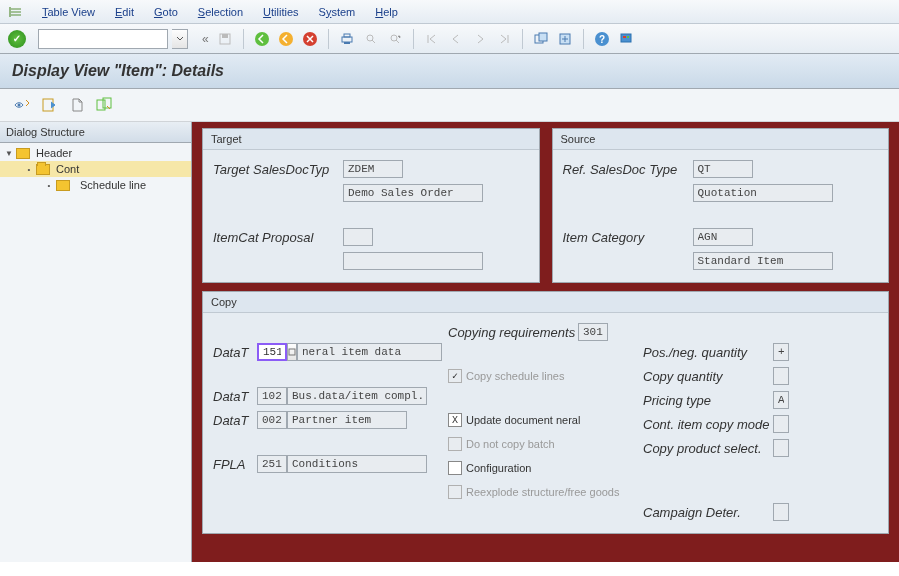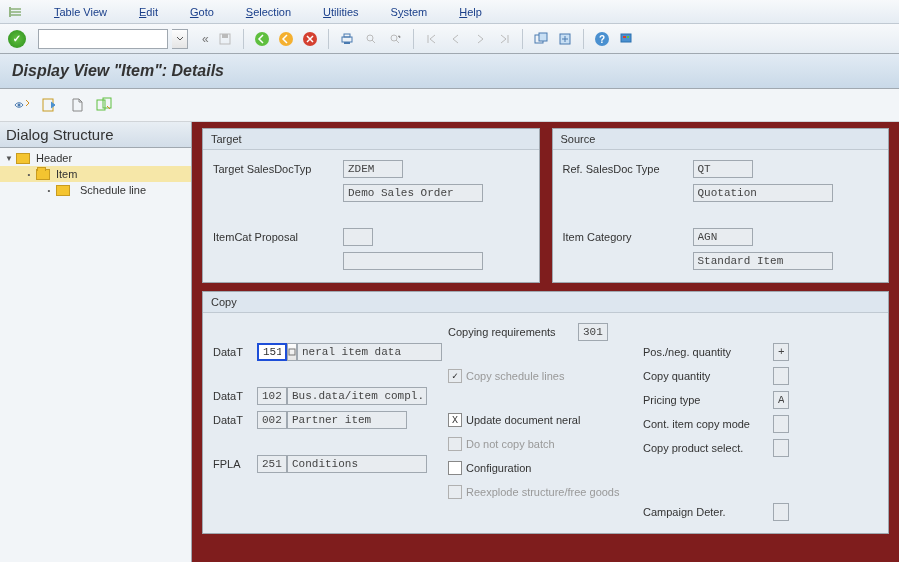--- a/index.html
+++ b/index.html
@@ -1,56 +1,56 @@
 <!DOCTYPE html>
 <html><head>
 <meta charset="utf-8">
 <style>
 * { box-sizing: border-box; margin: 0; padding: 0; font-family: Arial, sans-serif; }
 body { background: #fff; font-size: 11px; color: #333; }
-.menubar { height: 24px; background: linear-gradient(#f7f9fb, #e5ecf3); border-bottom: 1px solid #c0c9d2; display: flex; align-items: center; padding: 0 8px; gap: 12px; }
+.menubar { height: 24px; background: linear-gradient(#f7f9fb, #e5ecf3); border-bottom: 1px solid #c0c9d2; display: flex; align-items: center; padding: 0 8px; gap: 0; }
 .menubar .menu-icon { width: 16px; height: 16px; margin-right: 8px; display: flex; align-items: center; justify-content: center; }
 .menubar .menu-item { padding: 3px 10px; cursor: pointer; font-size: 11px; color: #1a3f8a; }
 .menubar .underline { text-decoration: underline; }
 .toolbar { height: 30px; background: linear-gradient(#f7f9fb, #e5ecf3); border-bottom: 1px solid #a0a8b0; display: flex; align-items: center; padding: 0 8px; gap: 4px; }
 .tb-green-check { width: 18px; height: 18px; border-radius: 50%; background: radial-gradient(#5fbf3f, #2d8f1d); display: flex; align-items: center; justify-content: center; position: relative; }
 .tb-green-check::after { content: "✓"; color: #fff; font-size: 10px; font-weight: bold; }
 .tb-input { width: 130px; height: 20px; border: 1px solid #a0a8b0; background: #fff; }
 .tb-dropdown { width: 16px; height: 20px; border: 1px solid #a0a8b0; border-left: none; background: linear-gradient(#fdfdfd,#e5e5e5); display: flex; align-items: center; justify-content: center; }
 .tb-sep { width: 1px; height: 20px; background: #c0c9d2; margin: 0 4px; }
 .tb-icon { width: 20px; height: 20px; display: flex; align-items: center; justify-content: center; cursor: pointer; border-radius: 2px; }
 .tb-chevrons { color: #777; font-size: 12px; margin-right: 2px; }
 .title-area { background: linear-gradient(#e2ebf4, #c9d9e8); padding: 8px 12px; border-bottom: 1px solid #a0a8b0; }
 .title-area h1 { font-size: 16px; font-style: italic; font-weight: bold; color: #333; }
 .app-toolbar { padding: 6px 10px; background: #f2f5f8; border-bottom: 1px solid #d0d4d8; display: flex; gap: 6px; }
 .app-tb-icon { width: 22px; height: 20px; display: flex; align-items: center; justify-content: center; cursor: pointer; }
 .main-area { display: flex; height: 440px; }
 .sidebar { width: 192px; border-right: 1px solid #a0a8b0; background: #f2f5f8; }
-.sidebar-header { background: linear-gradient(#e8eef4,#d2dde8); padding: 4px 6px; font-size: 15px; border-bottom: 1px solid #a0a8b0; }
+.sidebar-header { background: linear-gradient(#e8eef4,#d2dde8); padding: 4px 6px; font-size: 11px; border-bottom: 1px solid #a0a8b0; }
 .tree { padding: 2px 0; }
 .tree-row { display: flex; align-items: center; padding: 2px 4px; gap: 2px; cursor: pointer; }
 .tree-row.selected { background: #f6e7a8; }
 .tree-indent { width: 18px; display: inline-block; }
 .tree-exp { width: 10px; height: 10px; display: inline-flex; align-items: center; justify-content: center; font-size: 8px; color: #555; }
 .folder-icon { width: 14px; height: 11px; background: #f4c430; border: 1px solid #c89b20; position: relative; }
 .folder-icon.open::before { content: ""; position: absolute; top: -3px; left: 0; width: 7px; height: 3px; background: #f4c430; border: 1px solid #c89b20; border-bottom: none; }
 .content { flex: 1; padding: 6px 10px; background: #7f1d1d; overflow: auto; }
 .panel { border: 1px solid #a0a8b0; background: #e6ecf2; margin-bottom: 8px; padding: 0; }
 .panel-row { display: flex; gap: 12px; }
 .panel-col { flex: 1; }
 .panel-header { font-size: 11px; padding: 4px 8px; color: #333; background: #dde6ef; border-bottom: 1px solid #c0c9d2; }
 .panel-body { padding: 8px 10px; }
 .field-row { display: flex; align-items: center; margin-bottom: 2px; min-height: 22px; }
-.field-label { width: 130px; font-size: 11px; color: #333; flex-shrink: 0; }
+.field-label { width: 130px; font-size: 13px; color: #333; flex-shrink: 0; font-style: italic; }
 .field-input { height: 18px; border: 1px solid #a0a8b0; background: #fff; font-family: 'Courier New', monospace; font-size: 11px; padding: 1px 4px; color: #333; }
 .field-input.readonly { background: #e8ecf0; color: #444; }
 .field-input.sm { width: 30px; }
 .field-input.med { width: 60px; }
 .field-input.lg { width: 140px; }
-.field-input.highlight { border: 2px solid #1d4ed8; }
+.field-input.highlight { border: 2px solid #8b5cf6; }
 .checkbox-box { width: 14px; height: 14px; border: 1px solid #888; background: #fff; display: inline-flex; align-items: center; justify-content: center; font-size: 10px; margin-right: 4px; font-family: 'Courier New', monospace; flex-shrink: 0;}
 .checkbox-box.disabled { background: #e8ecf0; border-color: #b0b0b0; }
 .checkbox-label { font-size: 11px; color: #333; }
 .checkbox-label.disabled { color: #999; }
 .f4-btn { width: 14px; height: 18px; border: 1px solid #a0a8b0; background: linear-gradient(#fdfdfd,#e5e5e5); display: inline-flex; align-items: center; justify-content: center; }
 .copy-grid { display: flex; gap: 20px; }
 .copy-col { flex-shrink: 0; }
 .copy-col.c1 { width: 215px; }
 .copy-col.c2 { width: 175px; }
 .copy-col.c3 { flex: 1; }
@@ -221,21 +221,21 @@
     <div class="tree">
       <div class="tree-row">
         <span class="tree-exp">▼</span>
         <span class="folder-icon"></span>
         <span style="margin-left:4px">Header</span>
       </div>
       <div class="tree-row selected">
         <span class="tree-indent"></span>
         <span class="tree-exp">•</span>
         <span class="folder-icon open"></span>
-        <span style="margin-left:4px">Item</span>
+        <span style="margin-left:4px">Cont</span>
       </div>
       <div class="tree-row">
         <span class="tree-indent"></span>
           <span class="tree-indent"></span>
         <span class="tree-exp">•</span>
         <span class="folder-icon"></span>
         <span style="margin-left:8px">Schedule line</span>
       </div>
     </div>
   </div>

